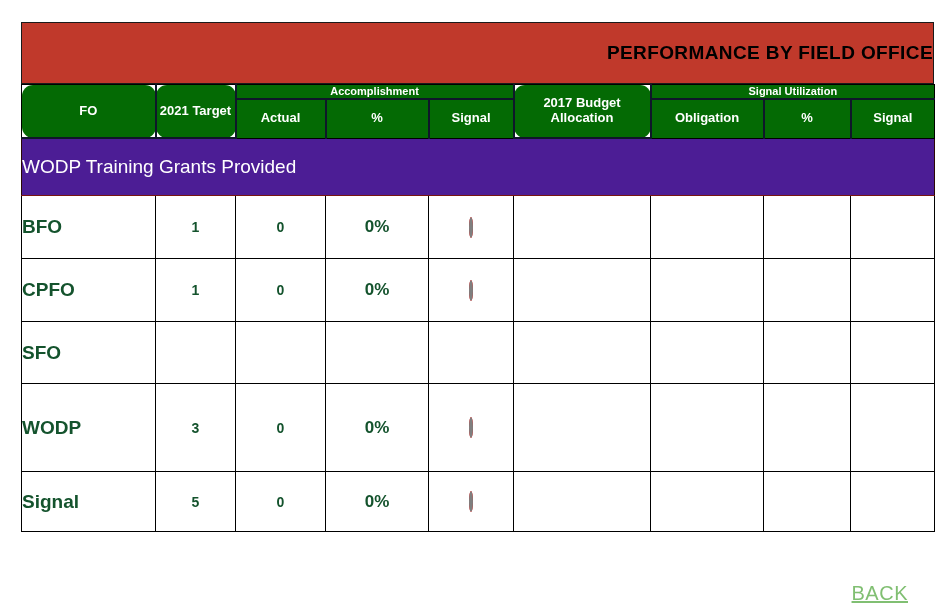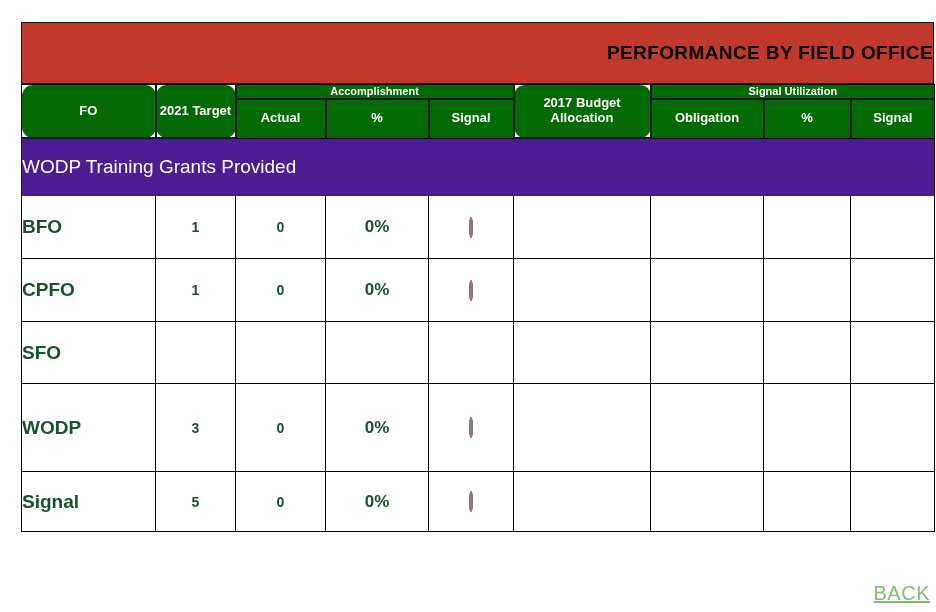--- a/index.html
+++ b/index.html
@@ -122,21 +122,21 @@
     border-radius: 50%;
     background: #FF0000;
     border: 2px solid #7f7f7f;
     margin: 0 auto;
     box-sizing: border-box;
   }
 
   
   #back-link {
     position: absolute;
-    right: 6px;
+    right: 28px;
     top: 582px;
     color: #80BF72;
     font-size: 20px;
     font-weight: normal;
     text-decoration: underline;
     letter-spacing: 0.5px;
     cursor: pointer;
     font-family: "Liberation Sans", sans-serif;
   }
 </style>

